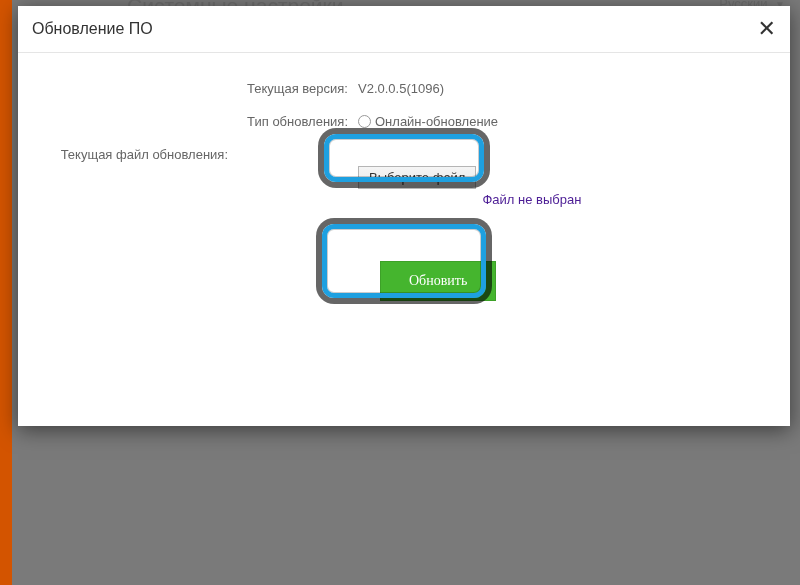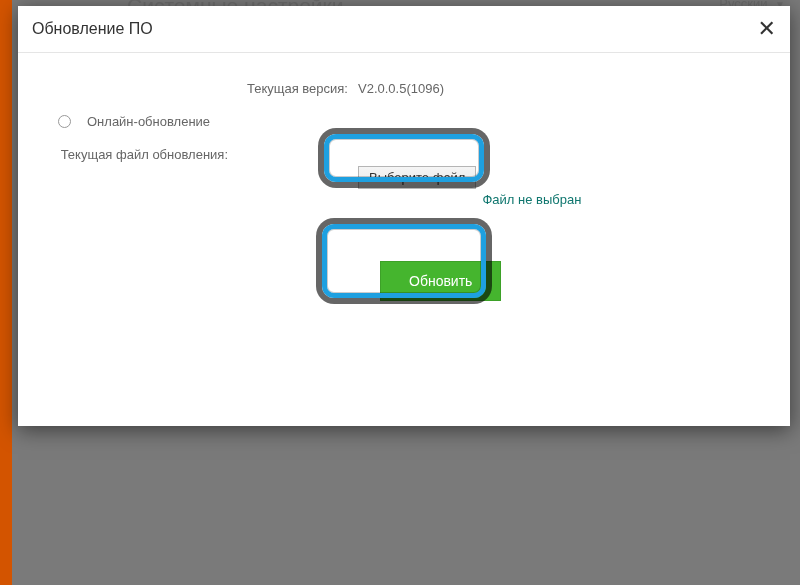--- a/index.html
+++ b/index.html
@@ -104,21 +104,21 @@
     }
 
     .radio-group {
       display: flex;
       align-items: center;
       gap: 26px;
     }
     .radio-option {
       display: flex;
       align-items: center;
-      gap: 16px;
+      gap: 4px;
       cursor: pointer;
     }
     .radio-circle {
       width: 13px;
       height: 13px;
       border: 1px solid #999;
       border-radius: 50%;
       display: inline-flex;
       align-items: center;
       justify-content: center;
@@ -144,21 +144,21 @@
     .file-btn {
       font-size: 13px;
       padding: 3px 10px;
       background: linear-gradient(#f5f5f5, #e8e8e8);
       border: 1px solid #b5b5b5;
       cursor: pointer;
       color: #333;
       font-family: inherit;
     }
     .file-status {
-      color: #0f766e;
+      color: #4c1d95;
       margin-top: 45px;
     }
 
     .highlight-1 {
       position: absolute;
       border: 5px solid #1ea0e0;
       border-radius: 12px;
       box-shadow: 0 0 0 6px rgba(0,0,0,0.6), inset 0 0 0 1px rgba(0,0,0,0.2);
       pointer-events: none;
     }
@@ -181,21 +181,21 @@
       justify-content: flex-start;
       padding-left: 322px;
     }
     .update-btn {
       background: #45b52e;
       color: #fff;
       border: 1px solid #3da128;
       padding: 11px 28px;
       font-size: 14px;
       cursor: pointer;
-      font-family: Liberation Sans, sans-serif;
+      font-family: Liberation Serif, serif;
     }
   </style>
 </head>
 <body>
 
 <div class="backdrop">
   <div class="backdrop-sidebar"></div>
   <span class="backdrop-gear">⚙</span>
   <span class="backdrop-title">Системные настройки</span>
   <span class="backdrop-lang">
@@ -212,20 +212,21 @@
   </div>
 
   <div class="modal-body">
 
     <div class="form-row">
       <div class="form-label">Текущая версия:</div>
       <div class="form-value">V2.0.0.5(1096)</div>
     </div>
 
     <div class="form-row">
+      <div class="form-label">Тип обновления:</div>
       <div class="form-value radio-group">
         <label class="radio-option">
           <span class="radio-circle"></span>
           <span>Онлайн-обновление</span>
         </label>
       </div>
     </div>
 
     <div class="form-row">
       <div class="form-label" style="width:180px">Текущая файл обновления:</div>

